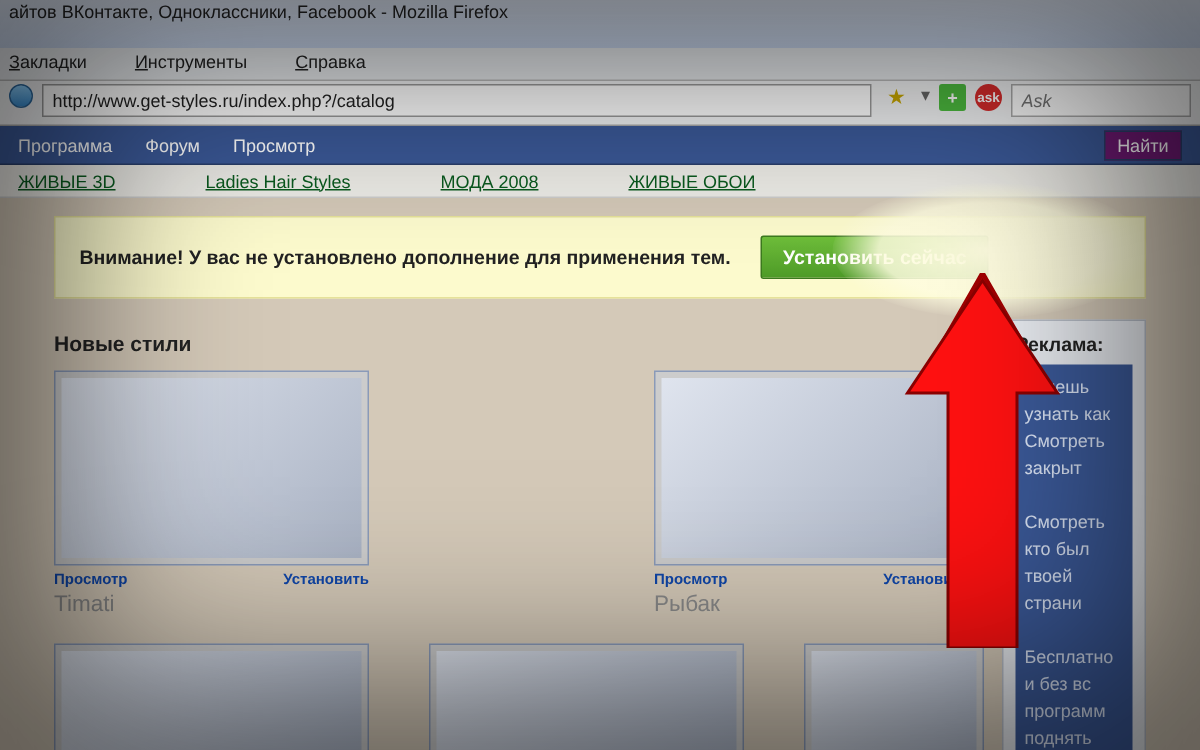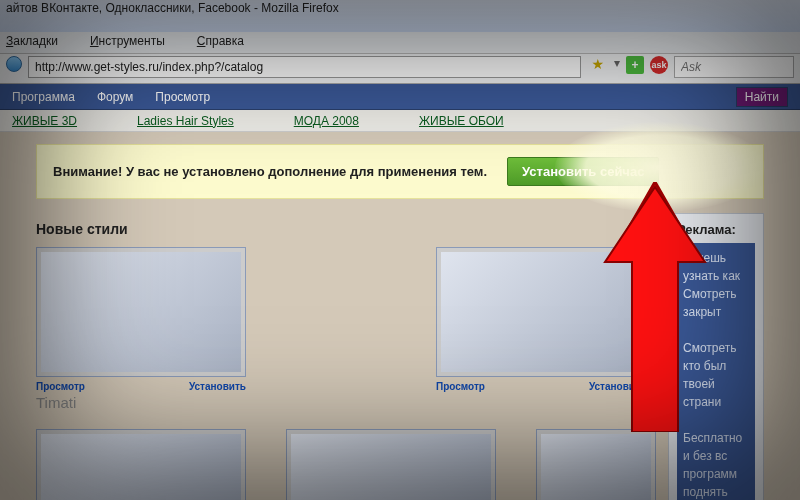--- a/index.html
+++ b/index.html
@@ -99,20 +99,21 @@
           <a>Установить</a>
         </div>
         <div class="card-title">Timati</div>
       </div>
       <div class="card" style="margin-left:150px">
         <div class="thumb"></div>
         <div class="card-links">
           <a>Просмотр</a>
           <a>Установить</a>
         </div>
+        <div class="card-title">Рыбак</div>
       </div>
     </div>
     <div class="row2">
       <div class="thumb"></div>
       <div class="thumb"></div>
       <div class="thumb" style="width:120px"></div>
     </div>
   </div>
   <div class="sidebar">
     <div class="side-title">Реклама:</div>

